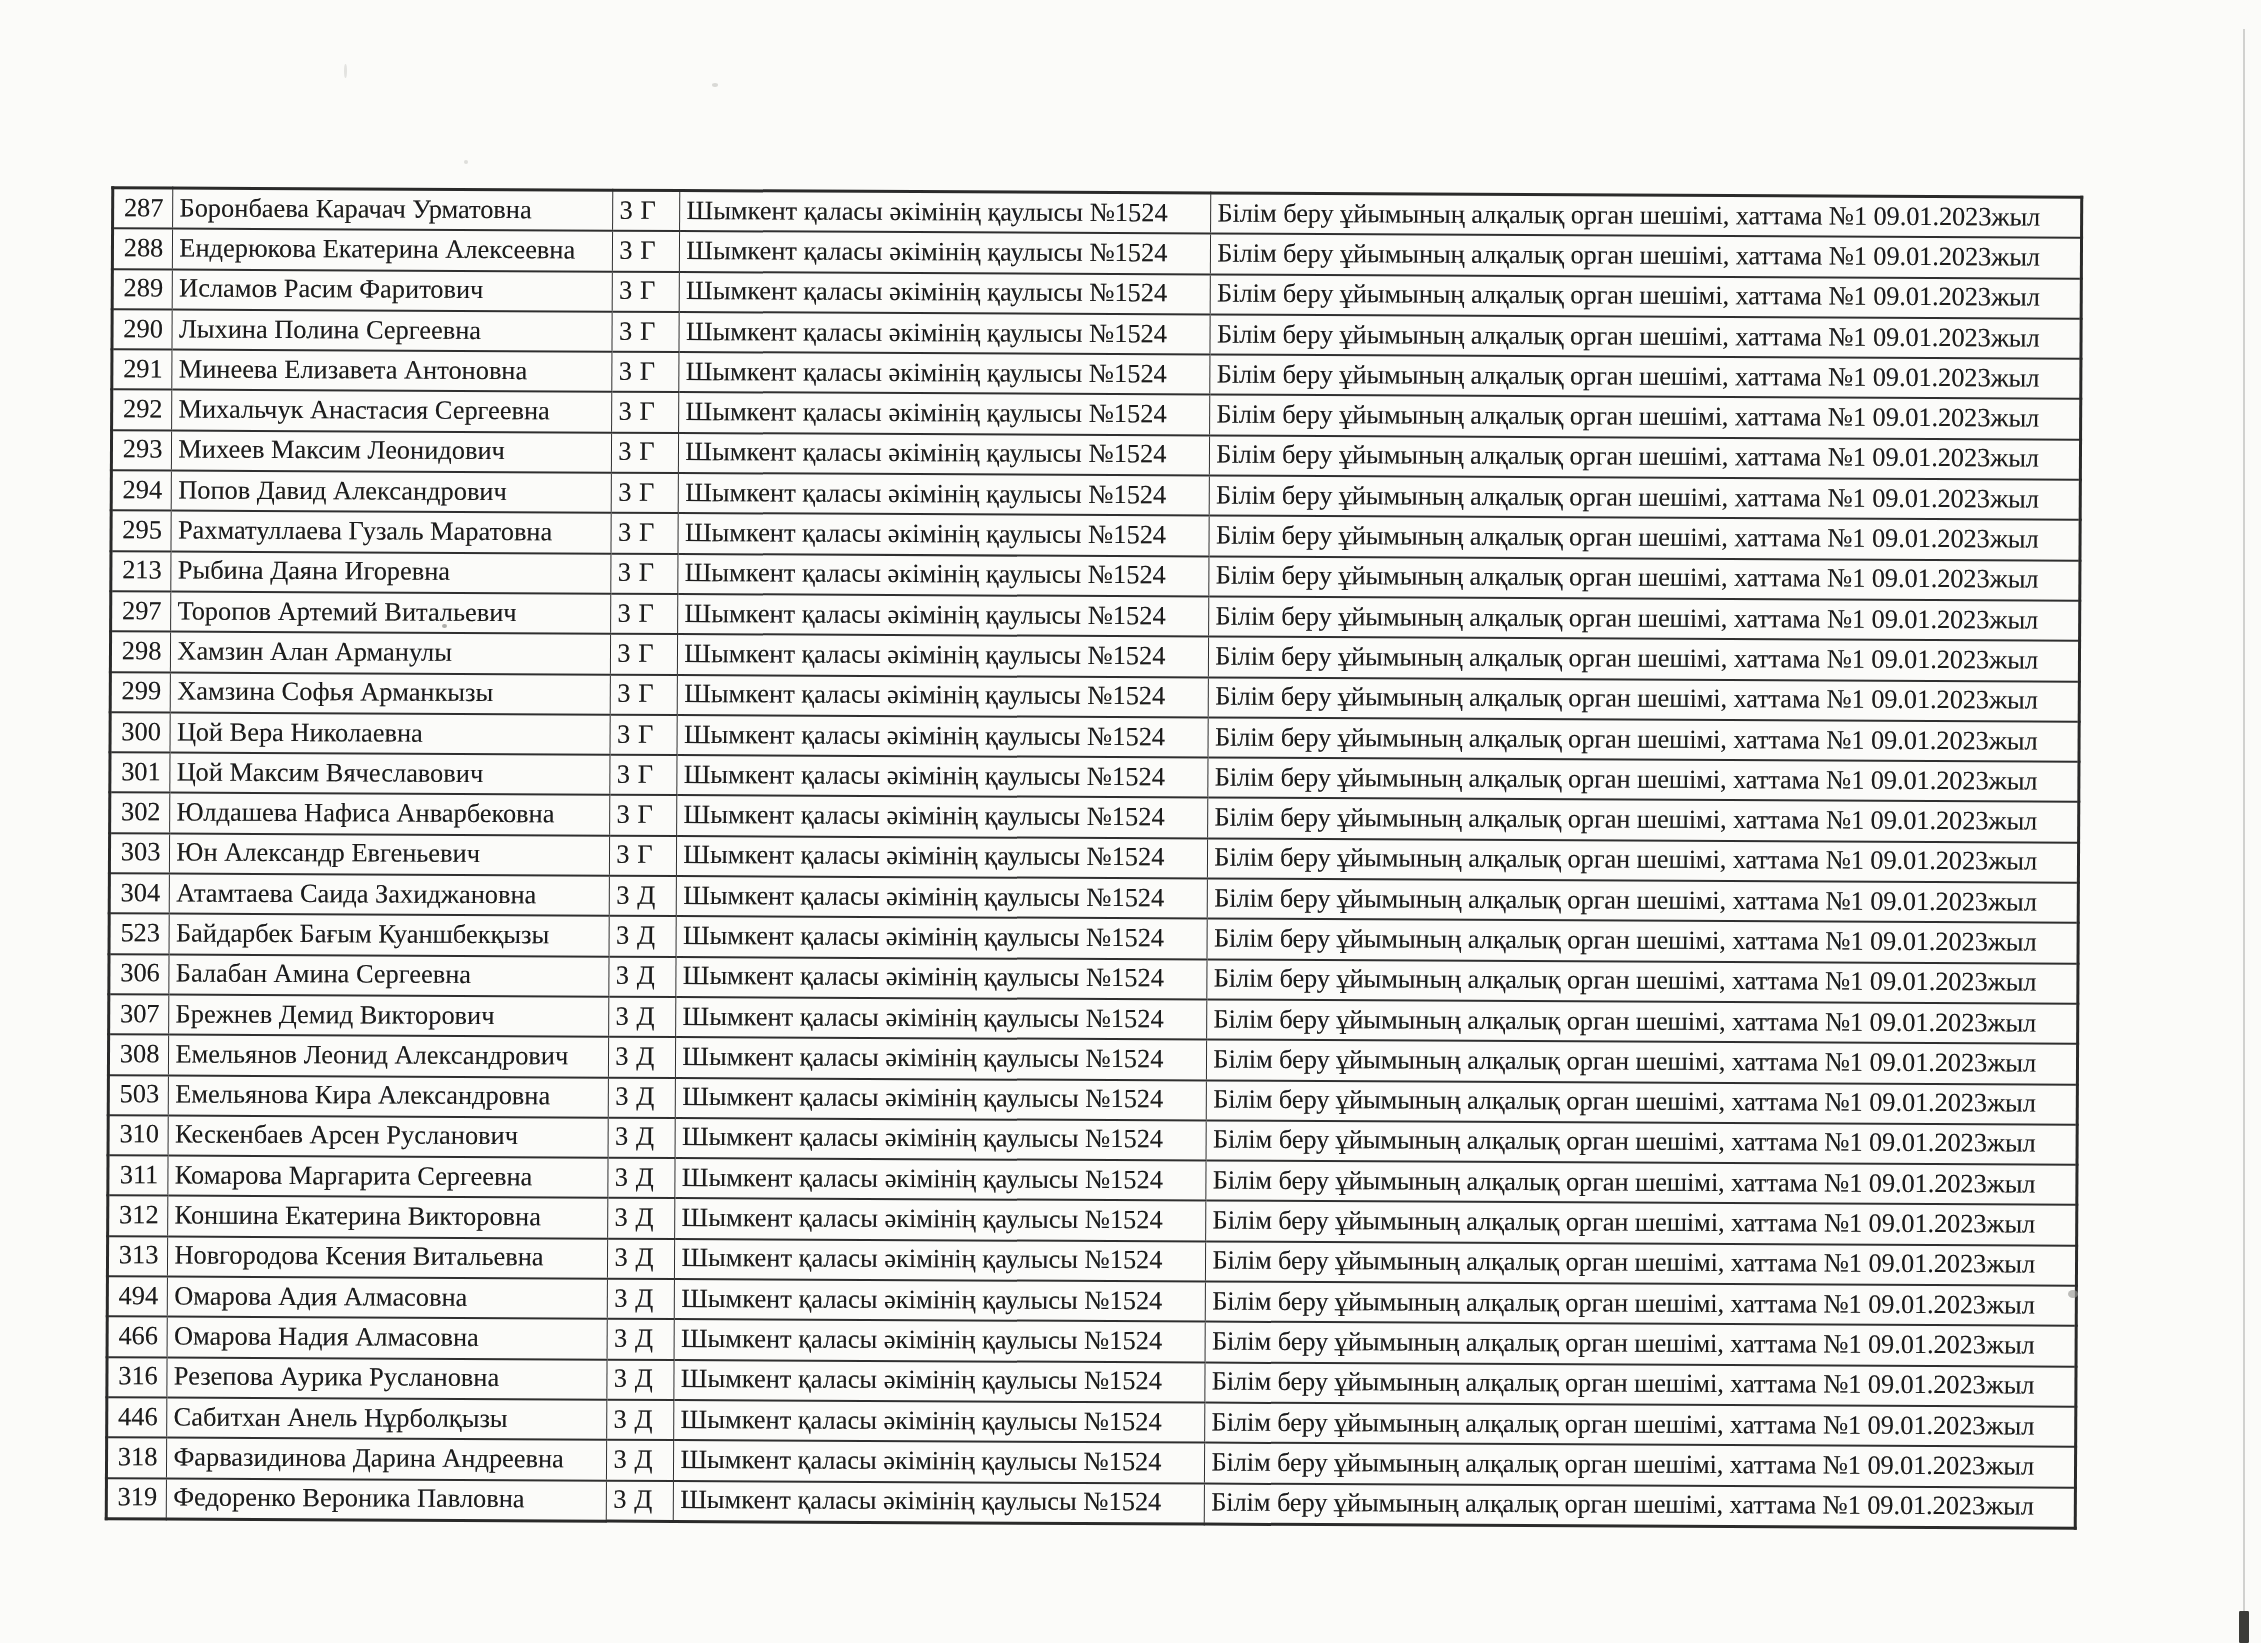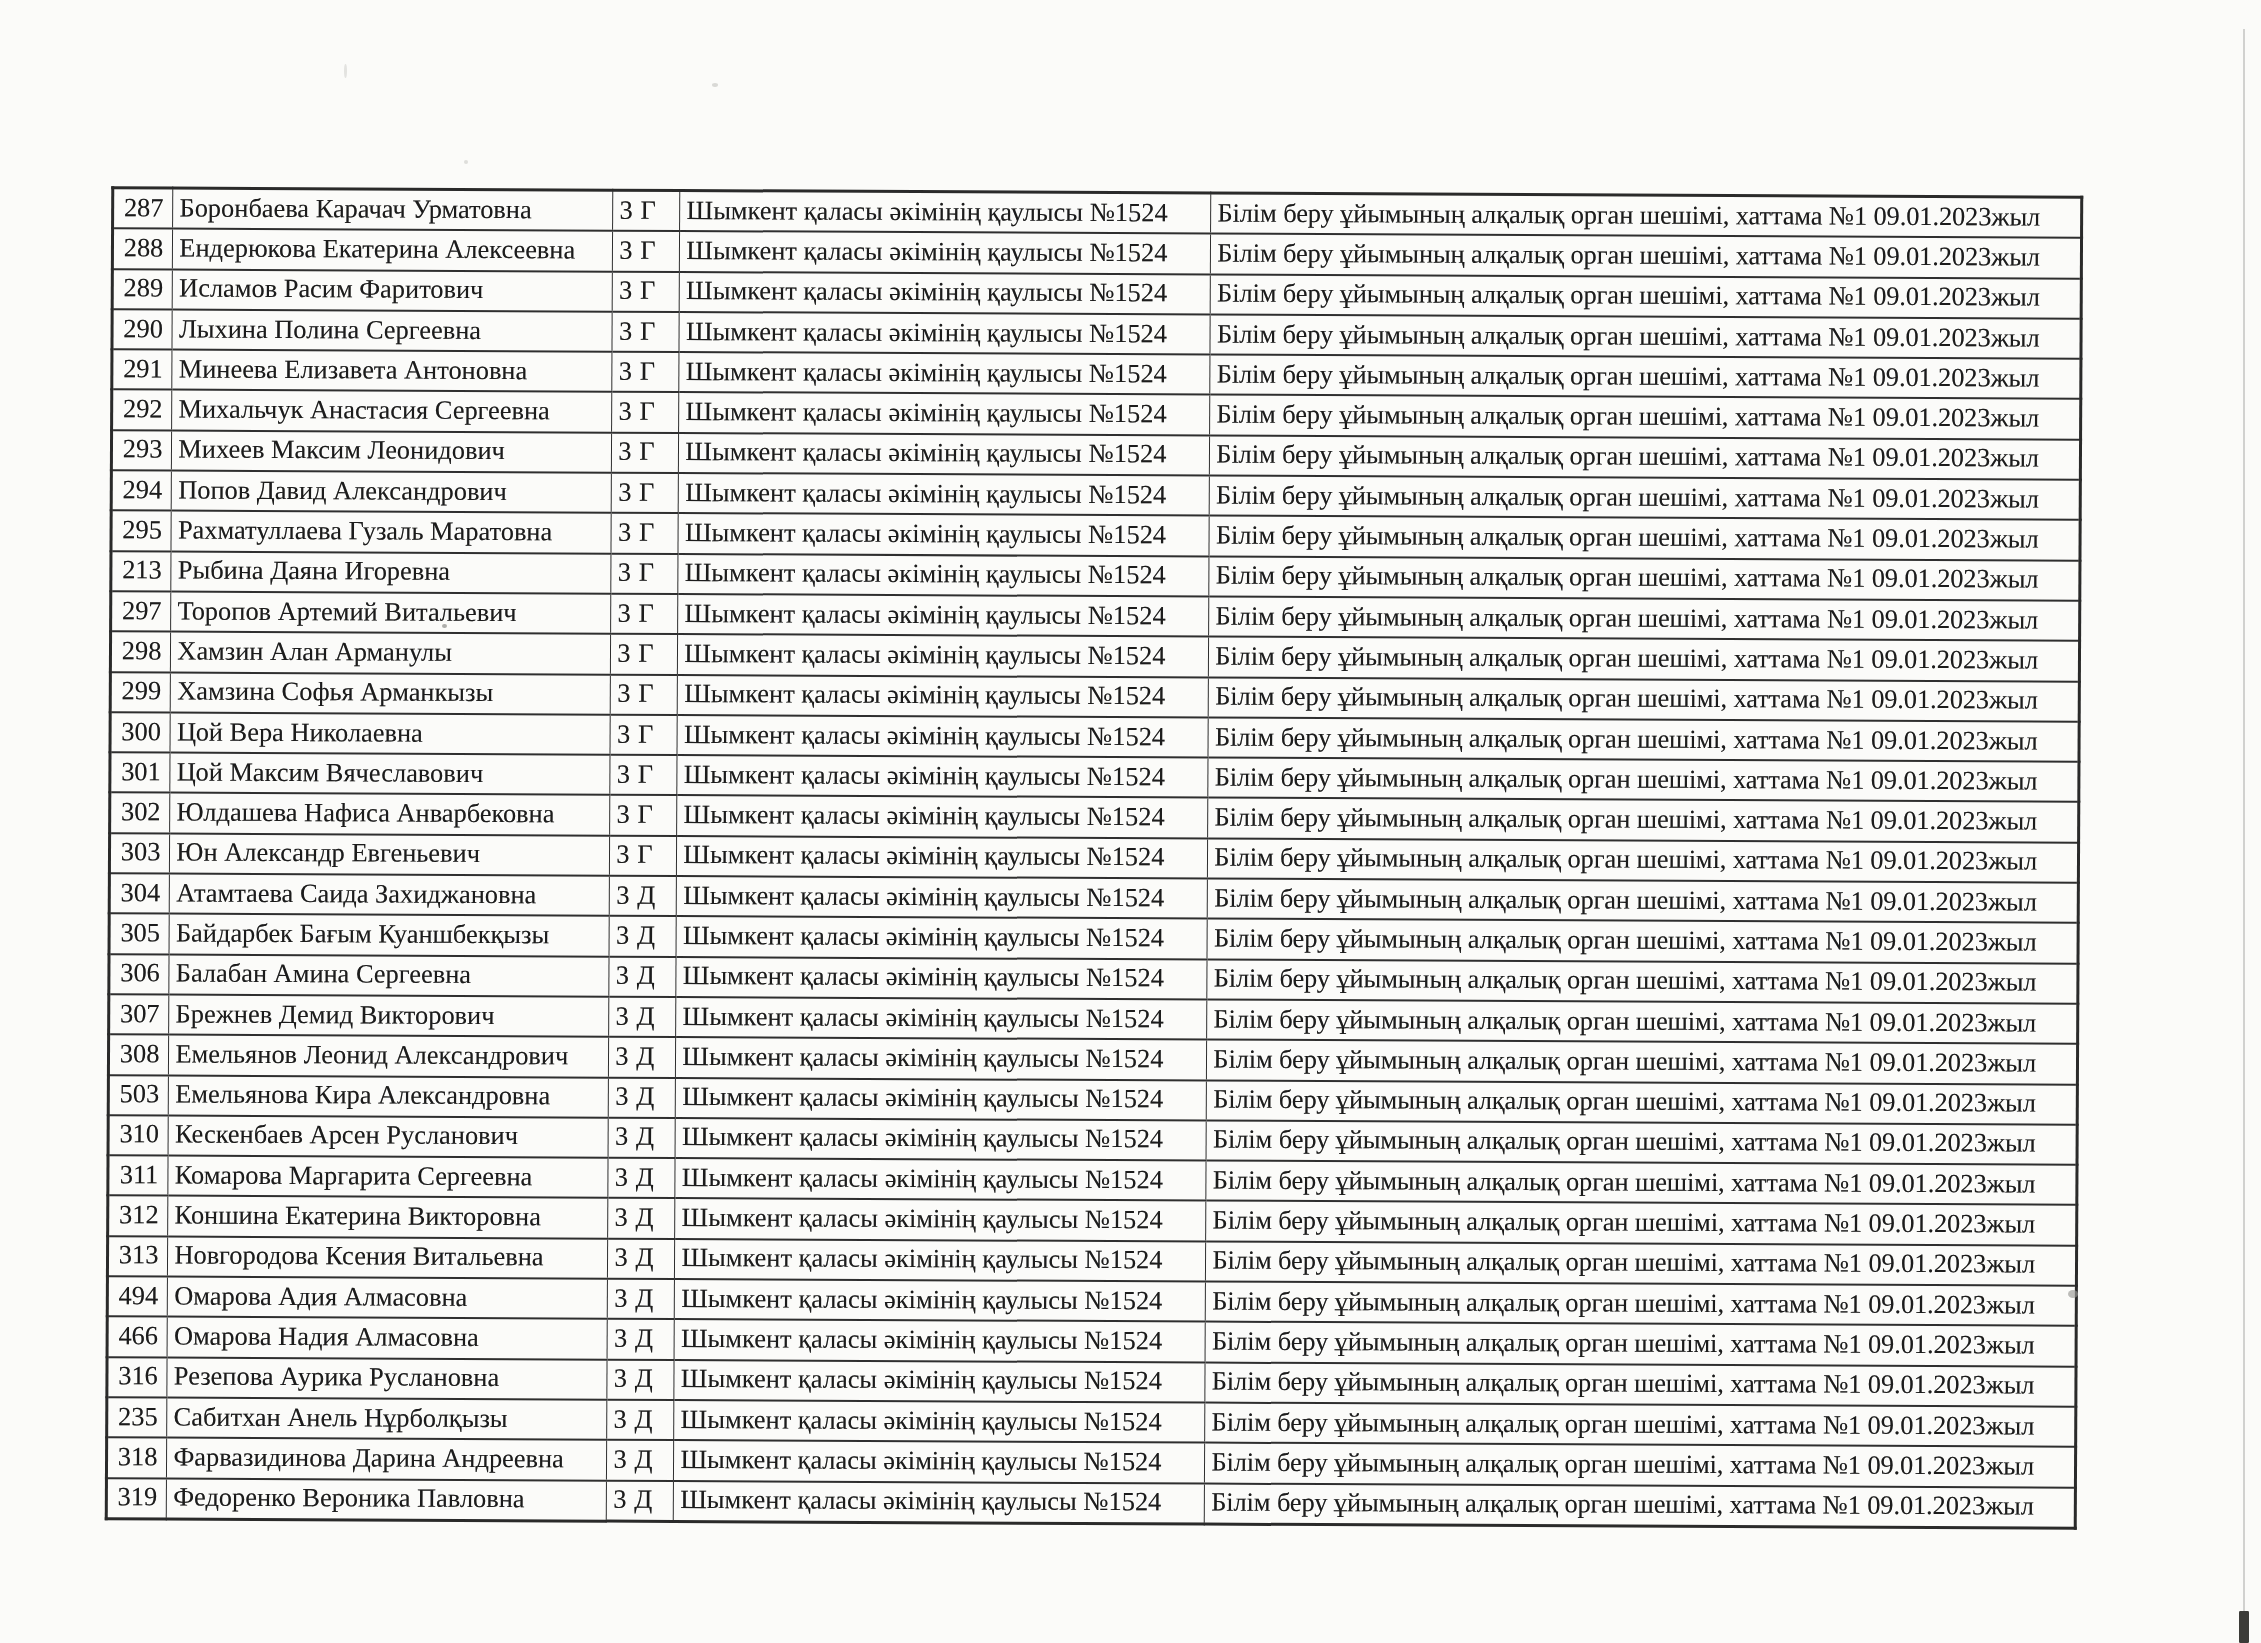--- a/index.html
+++ b/index.html
@@ -222,21 +222,21 @@
             <td class="cell-decision">Білім беру ұйымының алқалық орган шешімі, хаттама №1 09.01.2023жыл</td>
           </tr>
           <tr>
             <td class="cell-num">304</td>
             <td class="cell-name">Атамтаева Саида Захиджановна</td>
             <td class="cell-grade">3 Д</td>
             <td class="cell-decree">Шымкент қаласы әкімінің қаулысы №1524</td>
             <td class="cell-decision">Білім беру ұйымының алқалық орган шешімі, хаттама №1 09.01.2023жыл</td>
           </tr>
           <tr>
-            <td class="cell-num">305</td>
+            <td class="cell-num">523</td>
             <td class="cell-name">Байдарбек Бағым Куаншбекқызы</td>
             <td class="cell-grade">3 Д</td>
             <td class="cell-decree">Шымкент қаласы әкімінің қаулысы №1524</td>
             <td class="cell-decision">Білім беру ұйымының алқалық орган шешімі, хаттама №1 09.01.2023жыл</td>
           </tr>
           <tr>
             <td class="cell-num">306</td>
             <td class="cell-name">Балабан Амина Сергеевна</td>
             <td class="cell-grade">3 Д</td>
             <td class="cell-decree">Шымкент қаласы әкімінің қаулысы №1524</td>
@@ -306,21 +306,21 @@
             <td class="cell-decision">Білім беру ұйымының алқалық орган шешімі, хаттама №1 09.01.2023жыл</td>
           </tr>
           <tr>
             <td class="cell-num">316</td>
             <td class="cell-name">Резепова Аурика Руслановна</td>
             <td class="cell-grade">3 Д</td>
             <td class="cell-decree">Шымкент қаласы әкімінің қаулысы №1524</td>
             <td class="cell-decision">Білім беру ұйымының алқалық орган шешімі, хаттама №1 09.01.2023жыл</td>
           </tr>
           <tr>
-            <td class="cell-num">235</td>
+            <td class="cell-num">446</td>
             <td class="cell-name">Сабитхан Анель Нұрболқызы</td>
             <td class="cell-grade">3 Д</td>
             <td class="cell-decree">Шымкент қаласы әкімінің қаулысы №1524</td>
             <td class="cell-decision">Білім беру ұйымының алқалық орган шешімі, хаттама №1 09.01.2023жыл</td>
           </tr>
           <tr>
             <td class="cell-num">318</td>
             <td class="cell-name">Фарвазидинова Дарина Андреевна</td>
             <td class="cell-grade">3 Д</td>
             <td class="cell-decree">Шымкент қаласы әкімінің қаулысы №1524</td>

